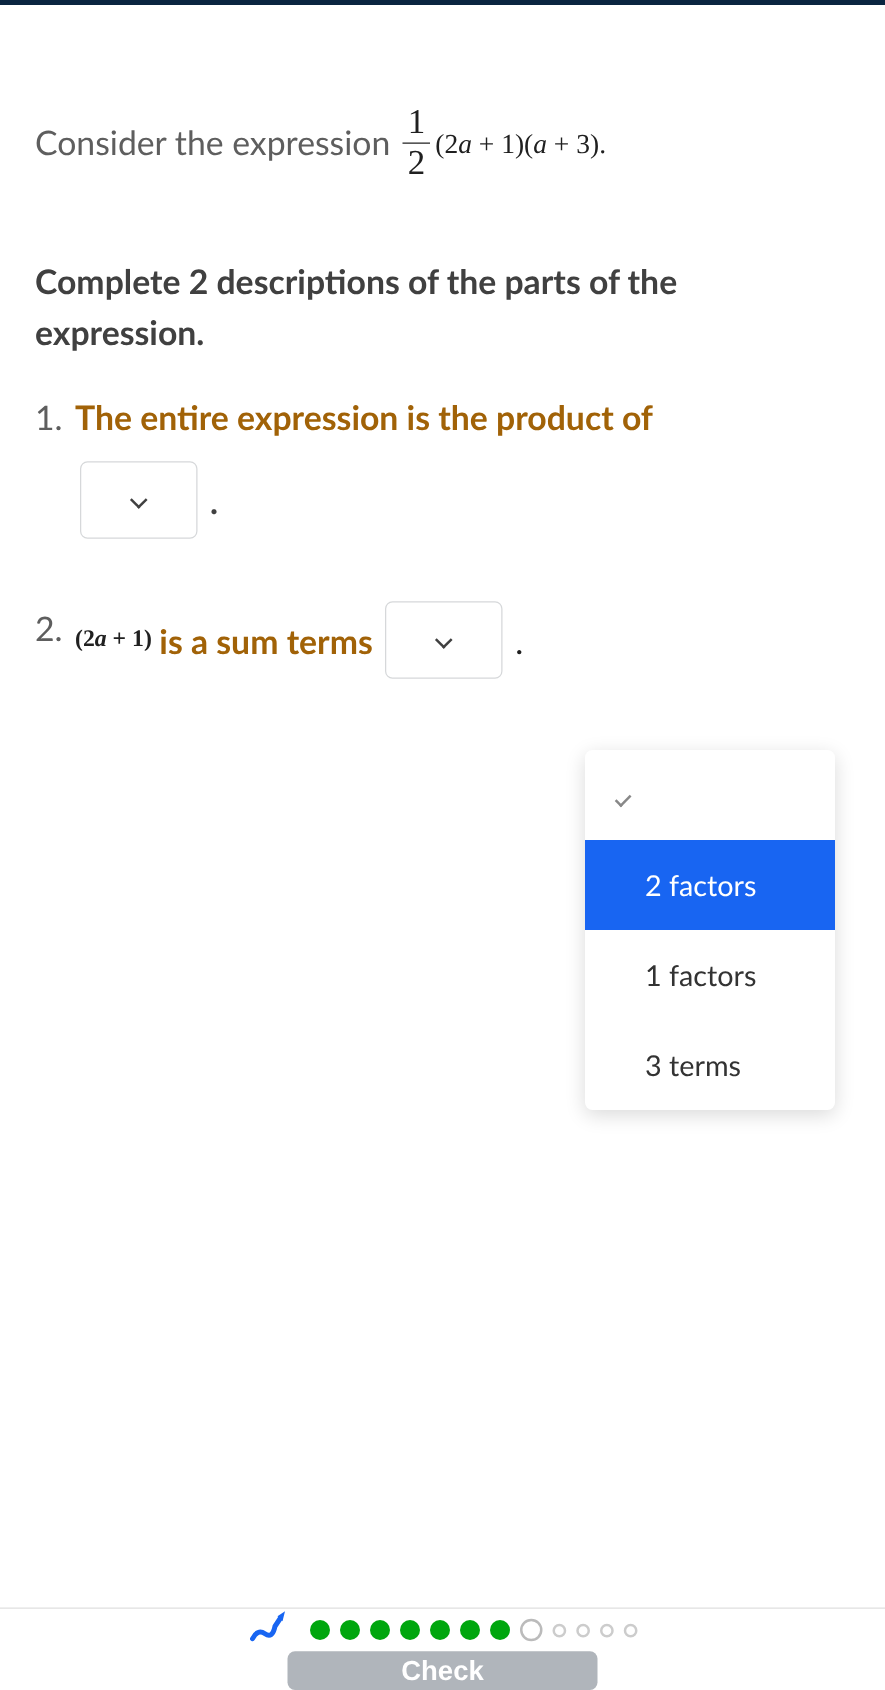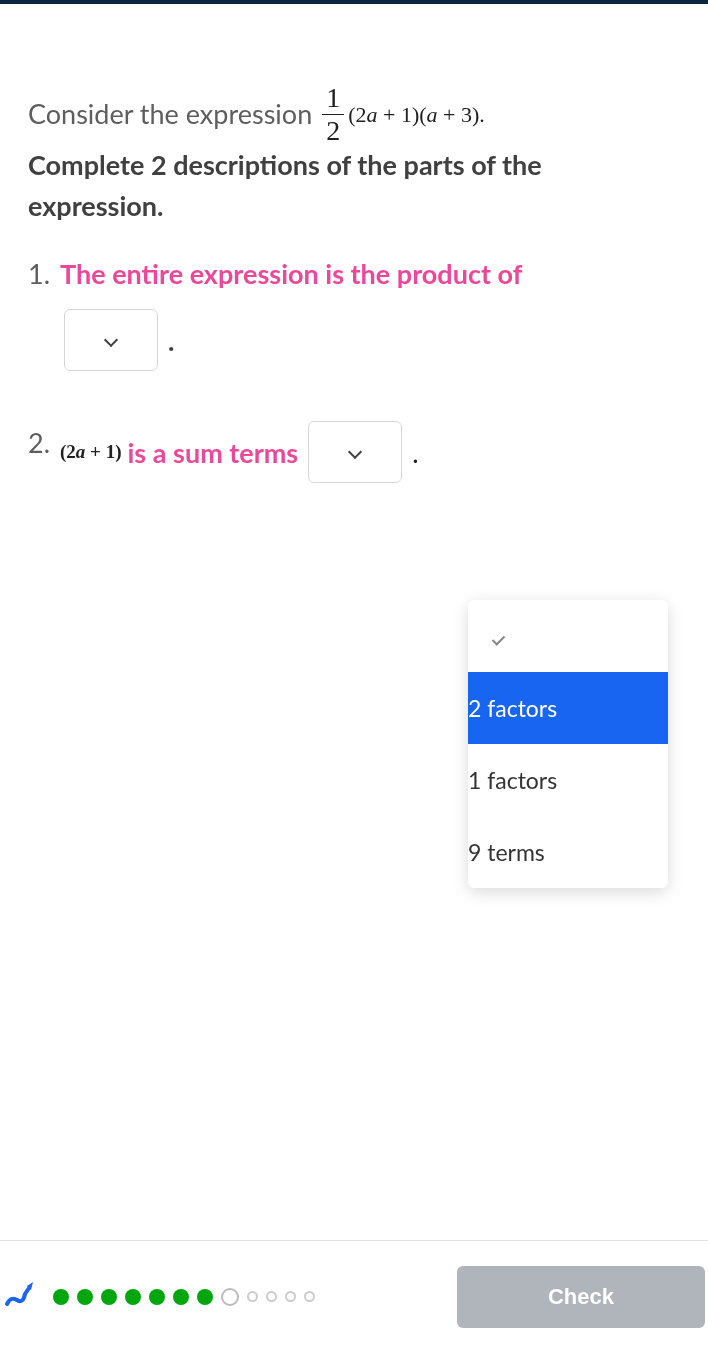--- a/index.html
+++ b/index.html
@@ -20,20 +20,21 @@
       height: 4px;
       background: #0a2540;
     }
     .content {
       padding: 80px 28px 0 28px;
     }
     .intro {
       font-size: 27px;
       color: #5e5e5e;
       line-height: 1.5;
+      margin-bottom: 60px;
       display: flex;
       align-items: center;
       flex-wrap: wrap;
       gap: 6px;
     }
     .intro-text {
       color: #5e5e5e;
     }
     .math-expr {
       font-family: "Times New Roman", serif;
@@ -83,21 +84,21 @@
       position: relative;
     }
     .question-item .number {
       position: absolute;
       left: -32px;
       top: 0;
       color: #5e5e5e;
     }
     .q-text-bold {
       font-weight: 700;
-      color: #ec4899;
+      color: #a16207;
     }
     .q-math {
       font-family: "Times New Roman", serif;
       color: #202020;
       font-weight: 700;
       font-size: 19px;
     }
     .q-math .ital {
       font-style: italic;
     }
@@ -162,20 +163,21 @@
       width: 200px;
       background: #ffffff;
       border-radius: 6px;
       box-shadow: 0 4px 16px rgba(0,0,0,0.15);
       overflow: hidden;
     }
     .option-item {
       height: 72px;
       display: flex;
       align-items: center;
+      padding-left: 48px;
       font-size: 23px;
       color: #333;
       cursor: pointer;
     }
     .option-item.checkmark-row {
       padding-left: 24px;
     }
     .option-item.highlighted {
       background: #1865f2;
       color: #ffffff;
@@ -195,26 +197,27 @@
       border-right: 2.5px solid #888;
       border-bottom: 2.5px solid #888;
       transform: rotate(45deg);
     }
 
     .footer {
       position: absolute;
       bottom: 0;
       left: 0;
       width: 100%;
-      height: 112px;
+      height: 66px;
       border-top: 1px solid #e0e0e0;
       display: flex;
       align-items: center;
-      padding: 0 3px;
+      padding: 0 20px;
       justify-content: space-between;
+      flex-direction: column;
     }
     .footer-left {
       display: flex;
       align-items: center;
       gap: 16px;
     }
     .squiggle-icon {
       width: 34px;
       height: 34px;
       position: relative;
@@ -312,21 +315,21 @@
 
   </div>
 </div>
 
 <div class="options-menu">
   <div class="option-item checkmark-row">
     <span class="check-icon"></span>
   </div>
   <div class="option-item highlighted">2 factors</div>
   <div class="option-item">1 factors</div>
-  <div class="option-item">9 terms</div>
+  <div class="option-item">3 terms</div>
 </div>
 
 <div class="footer">
   <div class="footer-left">
     <div class="squiggle-icon">
       <svg viewBox="0 0 34 34">
         <path d="M 4 24 Q 8 16 14 20 Q 20 24 22 14 L 26 8" stroke="#1865f2" stroke-width="4" fill="none" stroke-linecap="round"></path>
         <path d="M 24 6 L 30 2 L 28 10 Z" fill="#1865f2"></path>
       </svg>
     </div>

